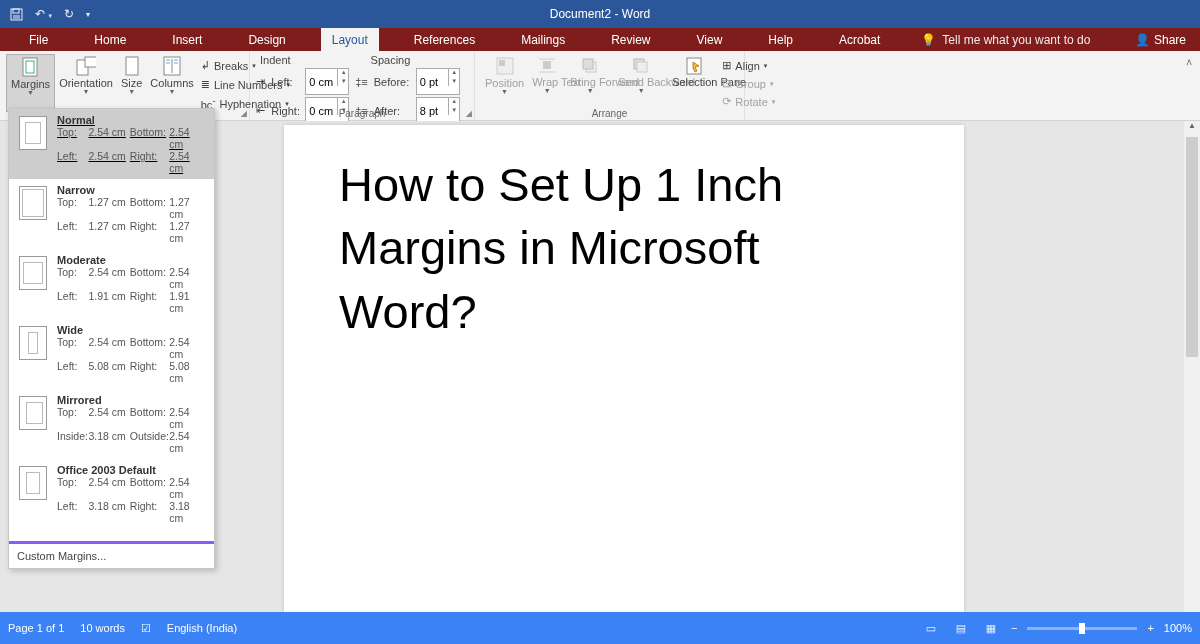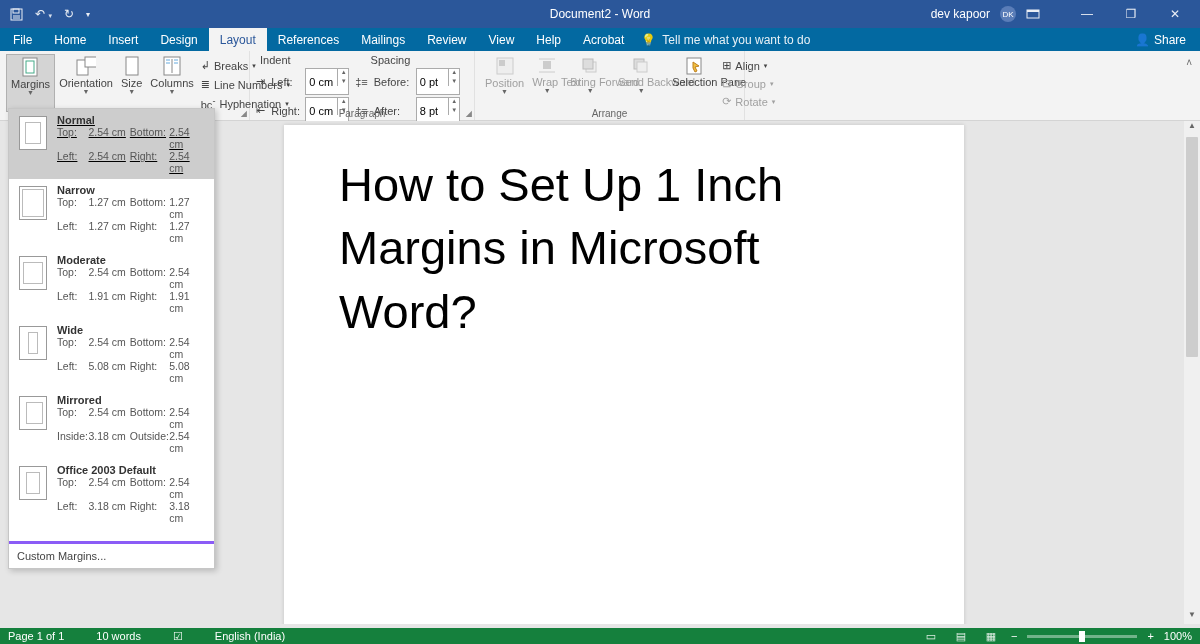--- a/index.html
+++ b/index.html
@@ -8,21 +8,21 @@
 
 .titlebar { height: 28px; background: #2b579a; display: flex; align-items: center; color: #fff; font-size: 12px; position: relative; }
 .titlebar .qat { display: flex; align-items: center; gap: 12px; padding-left: 10px; }
 .titlebar .qat span { opacity: .9; cursor: pointer; }
 .titlebar .doc-title { position: absolute; left: 50%; transform: translateX(-50%); font-size: 12px; }
 .titlebar .right { margin-left: auto; display: flex; align-items: center; gap: 10px; padding-right: 8px; }
 .titlebar .avatar { width: 16px; height: 16px; border-radius: 50%; background: #5a7db8; display: inline-flex; align-items: center; justify-content: center; font-size: 8px; }
 .titlebar .win-btn { width: 34px; text-align: center; opacity: .9; }
 
 
-.tabs { height: 23px; background: #0369a1; display: flex; align-items: stretch; padding-left: 2px; color: #fff; font-size: 12px; }
+.tabs { height: 23px; background: #7f1d1d; display: flex; align-items: stretch; padding-left: 18px; color: #fff; font-size: 12px; gap: 24px; }
 .tabs .tab { padding: 0 11px; display: flex; align-items: center; cursor: pointer; }
 .tabs .tab.active { background: #f3f3f3; color: #2b579a; }
 .tabs .tellme { display: flex; align-items: center; gap: 6px; margin-left: 6px; opacity: .9; }
 .tabs .share { margin-left: auto; padding: 0 14px; display: flex; align-items: center; gap: 4px; }
 
 
 .ribbon { height: 70px; background: #f3f3f3; border-bottom: 1px solid #d4d4d4; display: flex; font-size: 11px; color: #444; position: relative; }
 .group { border-right: 1px solid #e1e1e1; padding: 3px 6px 0 6px; position: relative; display: flex; flex-direction: column; }
 .group-label { position: absolute; bottom: 1px; left: 0; right: 0; text-align: center; font-size: 10px; color: #666; }
 .group-launcher { position: absolute; right: 2px; bottom: 2px; font-size: 8px; color: #888; }
@@ -61,21 +61,21 @@
 
 
 .doc-area { position: absolute; left: 0; right: 0; top: 121px; bottom: 20px; background: #e6e6e6; overflow: hidden; }
 .page { position: absolute; left: 284px; top: 4px; width: 680px; height: 600px; background: #fff; box-shadow: 0 0 4px rgba(0,0,0,.15); padding: 28px 55px; }
 .page-text { font-family: Arial, sans-serif; font-size: 47px; line-height: 1.35; color: #000; font-weight: 400; }
 .scrollbar-v { position: absolute; right: 0; top: 0; bottom: 0; width: 16px; background: #f0f0f0; }
 .scrollbar-v .thumb { position: absolute; left: 2px; right: 2px; top: 16px; height: 220px; background: #cdcdcd; border-radius: 1px; }
 .scrollbar-v .arr { position: absolute; left: 0; right: 0; height: 14px; text-align: center; font-size: 8px; color: #666; }
 
 
-.statusbar { position: absolute; left: 0; right: 0; bottom: 0; height: 16px; background: #15803d; color: #fff; font-size: 11px; display: flex; align-items: center; padding: 0 8px; gap: 32px; }
+.statusbar { position: absolute; left: 0; right: 0; bottom: 0; height: 32px; background: #3b82f6; color: #fff; font-size: 11px; display: flex; align-items: center; padding: 0 8px; gap: 16px; }
 .statusbar .right { margin-left: auto; display: flex; align-items: center; gap: 10px; }
 .view-btn { width: 20px; height: 14px; display: inline-flex; align-items: center; justify-content: center; opacity: .85; font-size: 11px; }
 .zoom-slider { width: 110px; height: 3px; background: rgba(255,255,255,.4); position: relative; }
 .zoom-slider .tick { position: absolute; left: 50%; top: -3px; width: 1px; height: 9px; background: rgba(255,255,255,.6); }
 .zoom-slider .thumb { position: absolute; left: 50%; top: -4px; width: 6px; height: 11px; background: #fff; transform: translateX(-50%); }
 
 svg { display: block; }
 </style>
 </head>
 <body>
@@ -87,33 +87,20 @@
           <rect x="1" y="1" width="11" height="11" fill="none" stroke="#fff" stroke-width="1"></rect>
           <rect x="3" y="1" width="6" height="4" fill="none" stroke="#fff"></rect>
           <rect x="3" y="7" width="7" height="4" fill="#fff" opacity=".5"></rect>
         </svg>
       </span>
     <span>↶ <span style="font-size:7px;">▾</span></span>
     <span>↻</span>
     <span style="font-size:8px;">▾</span>
   </div>
   <div class="doc-title">Document2  -  Word</div>
-  <div class="right">
-    <span>dev kapoor</span>
-    <span class="avatar">DK</span>
-    <span class="win-btn">
-        <svg width="14" height="10">
-          <rect x="1" y="1" width="12" height="8" fill="none" stroke="#fff"></rect>
-          <rect x="1" y="1" width="12" height="2" fill="#fff"></rect>
-        </svg>
-      </span>
-    <span class="win-btn">—</span>
-    <span class="win-btn">❐</span>
-    <span class="win-btn">✕</span>
-  </div>
 </div>
 
 <div class="tabs">
   <div class="tab">File</div>
   <div class="tab">Home</div>
   <div class="tab">Insert</div>
   <div class="tab">Design</div>
   <div class="tab active">Layout</div>
   <div class="tab">References</div>
   <div class="tab">Mailings</div>

